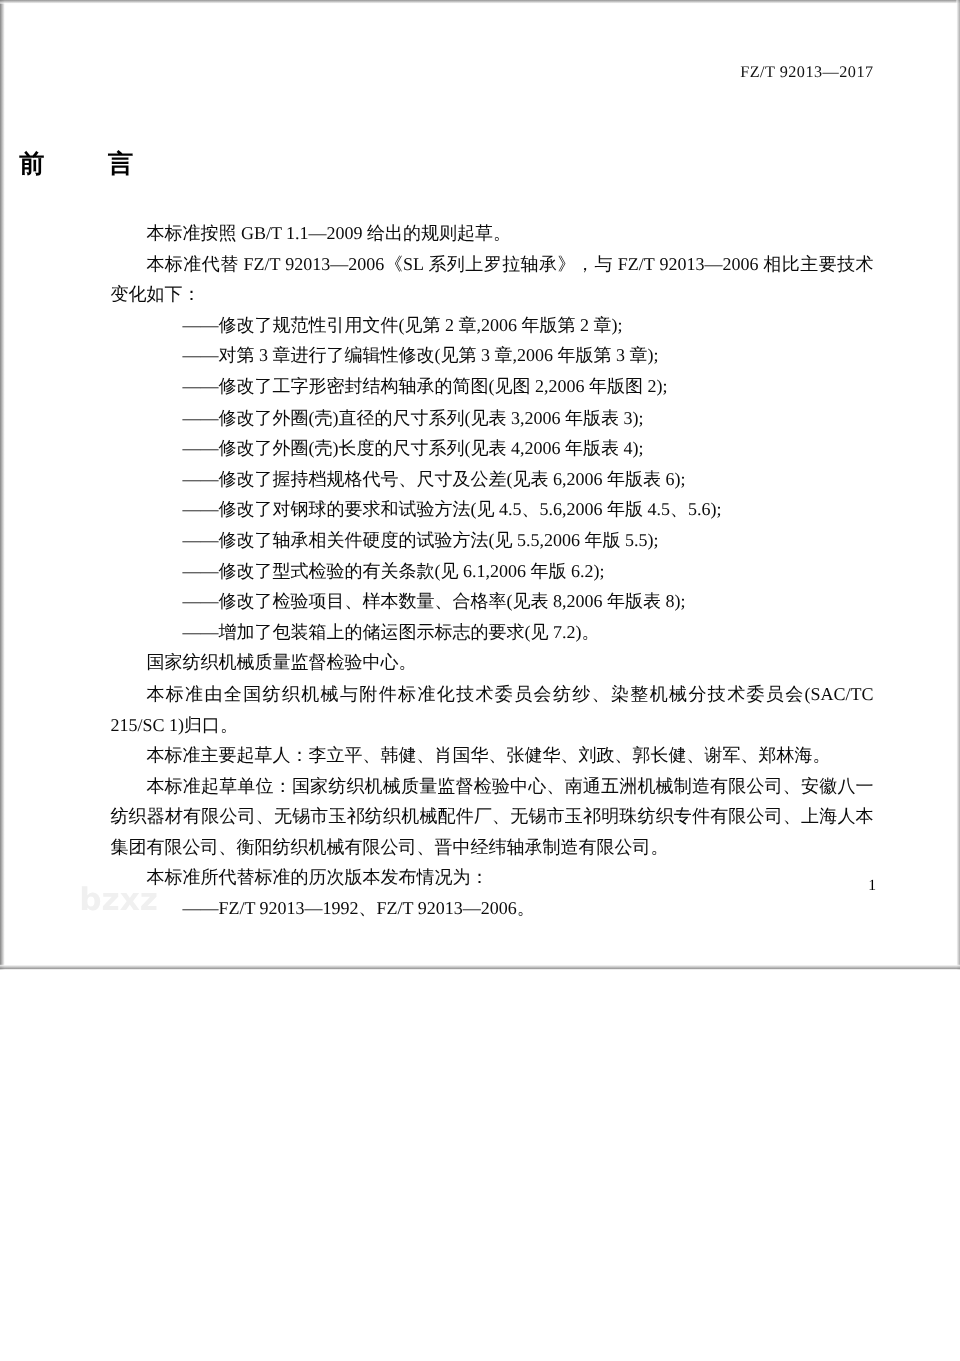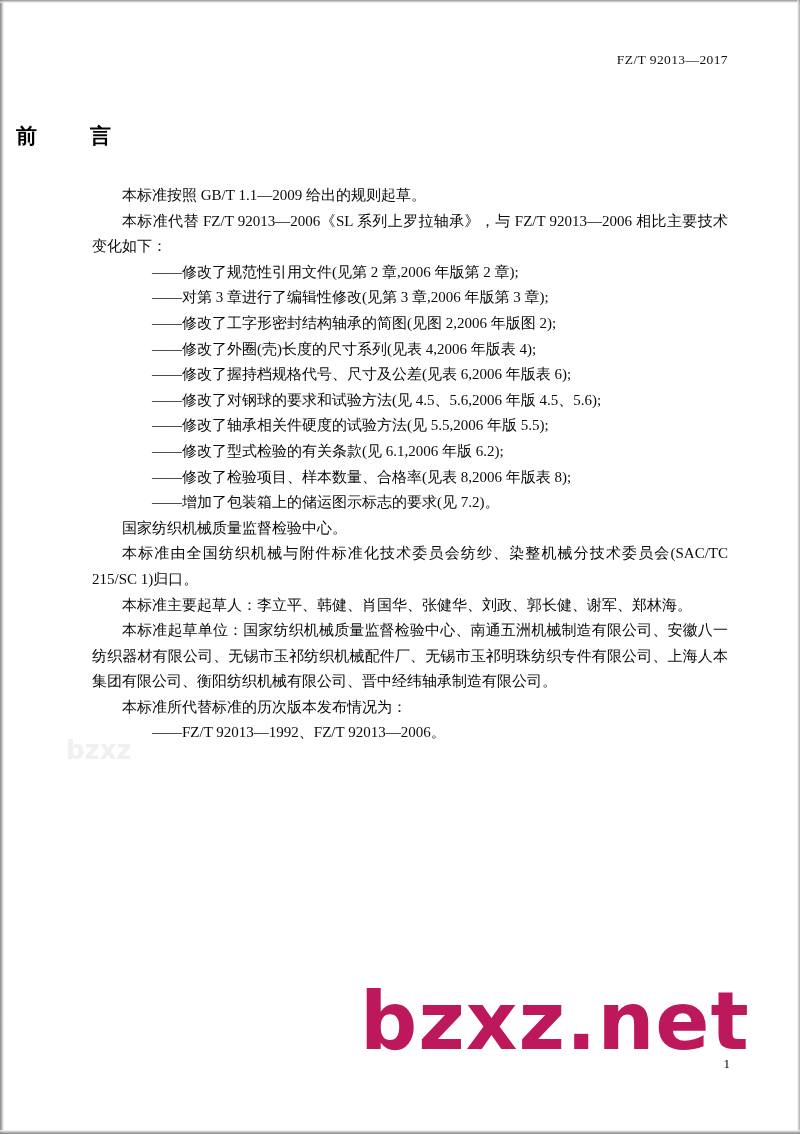--- a/index.html
+++ b/index.html
@@ -7,21 +7,21 @@
     padding: 0;
     background: #ffffff;
   }
   body {
     font-family: "Liberation Serif", "DejaVu Serif", serif;
     color: #000000;
   }
   .page {
     position: relative;
     width: 800px;
-    height: 1134px;
+    height: 808px;
     margin: 0 auto;
     background: #ffffff;
     overflow: hidden;
   }
   .header {
     position: absolute;
     top: 52px;
     right: 72px;
     font-size: 13.5px;
     letter-spacing: 0.4px;
@@ -128,20 +128,21 @@
   <div class="header">FZ/T 92013—2017</div>
 
   <div class="title">前　言</div>
 
   <div class="body">
       <div class="p">本标准按照 GB/T 1.1—2009 给出的规则起草。</div>
       <div class="p">本标准代替 FZ/T 92013—2006《SL 系列上罗拉轴承》，与 FZ/T 92013—2006 相比主要技术变化如下：</div>
       <div class="p dash">——修改了规范性引用文件(见第 2 章,2006 年版第 2 章);</div>
       <div class="p dash">——对第 3 章进行了编辑性修改(见第 3 章,2006 年版第 3 章);</div>
       <div class="p dash">——修改了工字形密封结构轴承的简图(见图 2,2006 年版图 2);</div>
+      <div class="p dash">——修改了外圈(壳)直径的尺寸系列(见表 3,2006 年版表 3);</div>
       <div class="p dash">——修改了外圈(壳)长度的尺寸系列(见表 4,2006 年版表 4);</div>
       <div class="p dash">——修改了握持档规格代号、尺寸及公差(见表 6,2006 年版表 6);</div>
       <div class="p dash">——修改了对钢球的要求和试验方法(见 4.5、5.6,2006 年版 4.5、5.6);</div>
       <div class="p dash">——修改了轴承相关件硬度的试验方法(见 5.5,2006 年版 5.5);</div>
       <div class="p dash">——修改了型式检验的有关条款(见 6.1,2006 年版 6.2);</div>
       <div class="p dash">——修改了检验项目、样本数量、合格率(见表 8,2006 年版表 8);</div>
       <div class="p dash">——增加了包装箱上的储运图示标志的要求(见 7.2)。</div>
       <div class="p">国家纺织机械质量监督检验中心。</div>
       <div class="p">本标准由全国纺织机械与附件标准化技术委员会纺纱、染整机械分技术委员会(SAC/TC 215/SC 1)归口。</div>
       <div class="p">本标准主要起草人：李立平、韩健、肖国华、张健华、刘政、郭长健、谢军、郑林海。</div>

